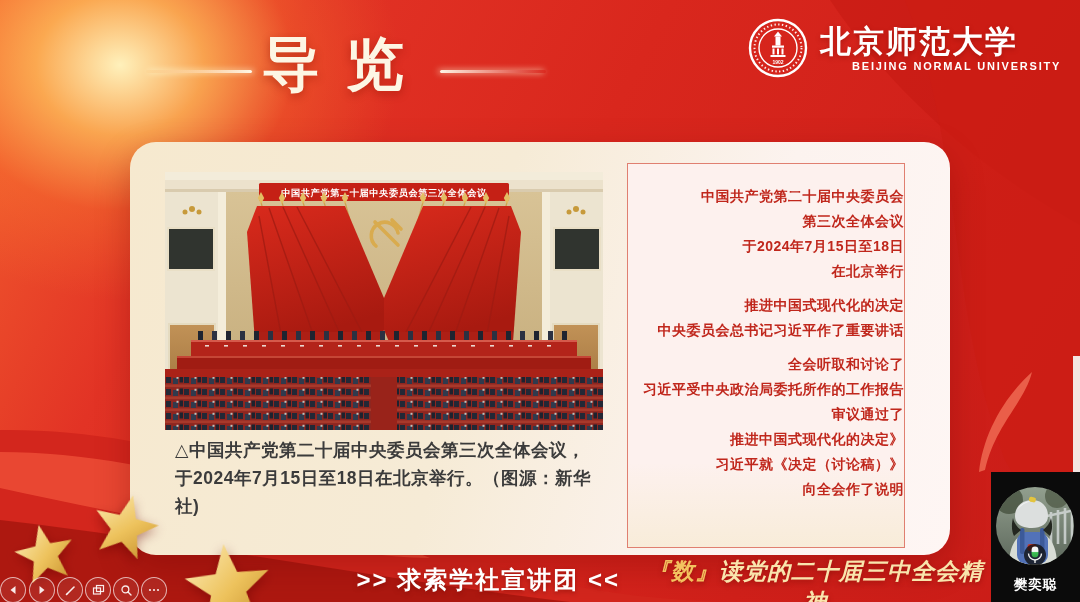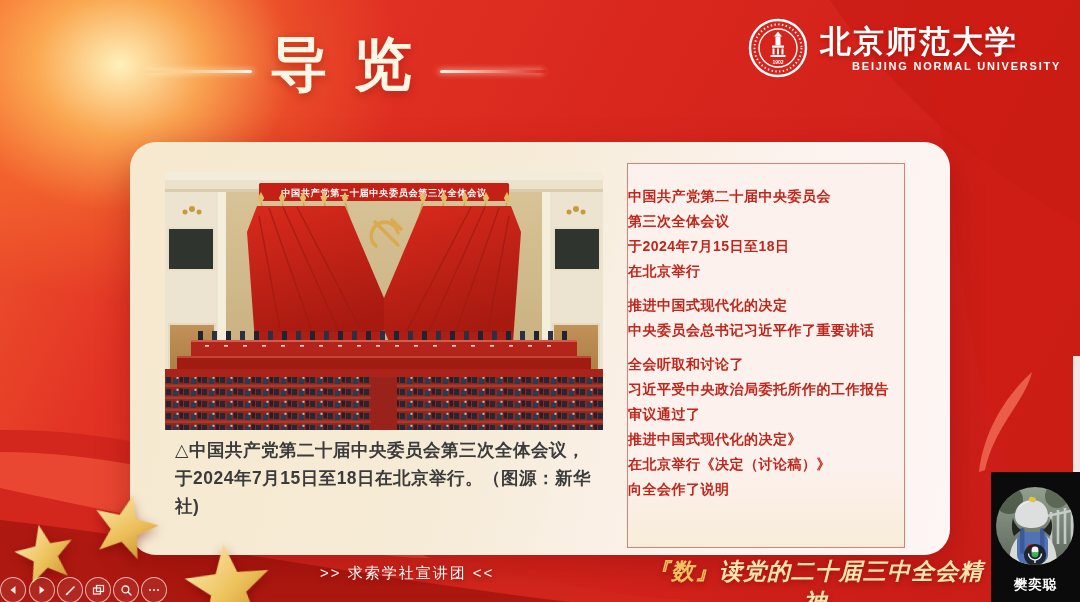--- a/index.html
+++ b/index.html
@@ -4,43 +4,43 @@
 <style>
   html,body{margin:0;padding:0;background:#222;}
   .screen{position:relative;width:1080px;height:602px;overflow:hidden;
     font-family:"Liberation Sans","DejaVu Sans",sans-serif;
     background:linear-gradient(118deg,#f3602f 0%,#e23325 22%,#d9271d 48%,#d0201a 75%,#c91c17 100%);}
   .glow{position:absolute;left:-160px;top:-170px;width:560px;height:470px;pointer-events:none;
     background:radial-gradient(closest-side,rgba(255,244,190,.98) 0%,rgba(255,196,92,.75) 30%,rgba(255,140,50,.28) 62%,rgba(255,120,40,0) 100%);}
   svg.ribbons{position:absolute;left:0;top:0;z-index:5;pointer-events:none;}
   
   .title{position:absolute;left:262px;top:26px;z-index:20;font-family:Liberation Mono, monospace;
-    font-weight:bold;font-size:58px;letter-spacing:26px;color:#fdf6e4;text-shadow:0 3px 8px rgba(140,20,0,.45);margin-left:8px;}
+    font-weight:bold;font-size:58px;letter-spacing:26px;color:#fdf6e4;text-shadow:0 3px 8px rgba(140,20,0,.45);}
   .streak{position:absolute;top:70px;height:3px;z-index:20;border-radius:3px;}
   .streak.l{left:146px;width:106px;background:linear-gradient(to right,rgba(255,255,255,0),rgba(255,255,240,.95));box-shadow:2px 0 6px rgba(255,255,220,.8);}
   .streak.r{left:440px;width:106px;background:linear-gradient(to right,rgba(255,255,240,.95),rgba(255,255,255,0));box-shadow:-2px 0 6px rgba(255,255,220,.8);}
   .logo{position:absolute;left:748px;top:18px;z-index:20;display:flex;align-items:center;}
   .logo .names{margin-left:12px;color:#fff;}
   .logo .zh{font-family:"DejaVu Serif","Liberation Serif",serif;font-weight:bold;font-size:31px;line-height:34px;letter-spacing:2px;text-shadow:0 2px 5px rgba(120,10,0,.4);}
   .logo .en{font-size:11px;font-weight:bold;letter-spacing:1.8px;margin-top:2px;padding-left:32px;}
   
   .card{position:absolute;left:130px;top:142px;width:820px;height:413px;z-index:20;border-radius:26px;
     background:linear-gradient(105deg,#f6e9cf 0%,#f6ebd6 42%,#fcf3ef 72%,#fef6f4 100%);
     box-shadow:0 12px 34px rgba(110,0,0,.30);}
   .photo{position:absolute;left:35px;top:30px;width:438px;height:258px;overflow:hidden;}
   .caption{position:absolute;left:45px;top:294px;width:424px;font-size:17.5px;font-weight:bold;
     color:#3b3b3b;line-height:28px;letter-spacing:.5px;}
   .panel{position:absolute;left:497px;top:21px;width:278px;height:385px;box-sizing:border-box;
     background:linear-gradient(#fdf1ee 0%,#fdf1ee 78%,#f8ecd9 100%);
-    border:1px solid #e07f70;padding-top:20px;text-align:left;}
+    border:1px solid #e07f70;padding-top:20px;text-align:right;}
   .panel .ln{font-size:14px;font-weight:bold;color:#c0271c;line-height:25px;letter-spacing:.5px;}
   .panel .gap{height:9px;}
   
-  .team{position:absolute;left:320px;top:564px;width:300px;z-index:25;text-align:left;
-    font-size:15px;font-weight:normal;color:#fff;letter-spacing:2px;text-shadow:0 2px 4px rgba(120,10,0,.5);}
+  .team{position:absolute;left:320px;top:564px;width:300px;z-index:25;text-align:right;
+    font-size:24px;font-weight:bold;color:#fff;letter-spacing:2px;text-shadow:0 2px 4px rgba(120,10,0,.5);}
   .slogan{position:absolute;left:645px;top:556px;width:340px;z-index:25;text-align:center;
     font-family:"DejaVu Serif","Liberation Serif",serif;font-style:italic;font-weight:bold;
     font-size:23px;letter-spacing:1px;text-shadow:0 2px 5px rgba(120,10,0,.5);}
   .slogan .pfx{color:#f3c25f;}
   .slogan .rst{color:#f9e5ad;}
   
   .star{position:absolute;z-index:30;pointer-events:none;filter:drop-shadow(0 4px 6px rgba(100,0,0,.45));}
   
   .toolbar{position:absolute;left:0;top:577px;z-index:50;height:26px;}
   .tbtn{position:absolute;top:0;width:26px;height:26px;border-radius:50%;box-sizing:border-box;
@@ -262,21 +262,21 @@
       <div class="ln">于2024年7月15日至18日</div>
       <div class="ln">在北京举行</div>
       <div class="gap"></div>
       <div class="ln">推进中国式现代化的决定</div>
       <div class="ln">中央委员会总书记习近平作了重要讲话</div>
       <div class="gap"></div>
       <div class="ln">全会听取和讨论了</div>
       <div class="ln">习近平受中央政治局委托所作的工作报告</div>
       <div class="ln">审议通过了</div>
       <div class="ln">推进中国式现代化的决定》</div>
-      <div class="ln">在北京举行《决定（讨论稿）》</div>
+      <div class="ln">习近平就《决定（讨论稿）》</div>
       <div class="ln">向全会作了说明</div>
     </div>
   </div>
 
   <svg class="star" style="left:13px;top:523px;transform:rotate(-12deg);" width="64" height="64" viewBox="-52 -52 104 104">
     <defs>
         <linearGradient id="gs1" x1="0" y1="0" x2="1" y2="1">
       <stop offset="0" stop-color="#fdeebc"></stop>
           <stop offset="0.55" stop-color="#edc25c"></stop>
           <stop offset="1" stop-color="#c68f2b"></stop>

